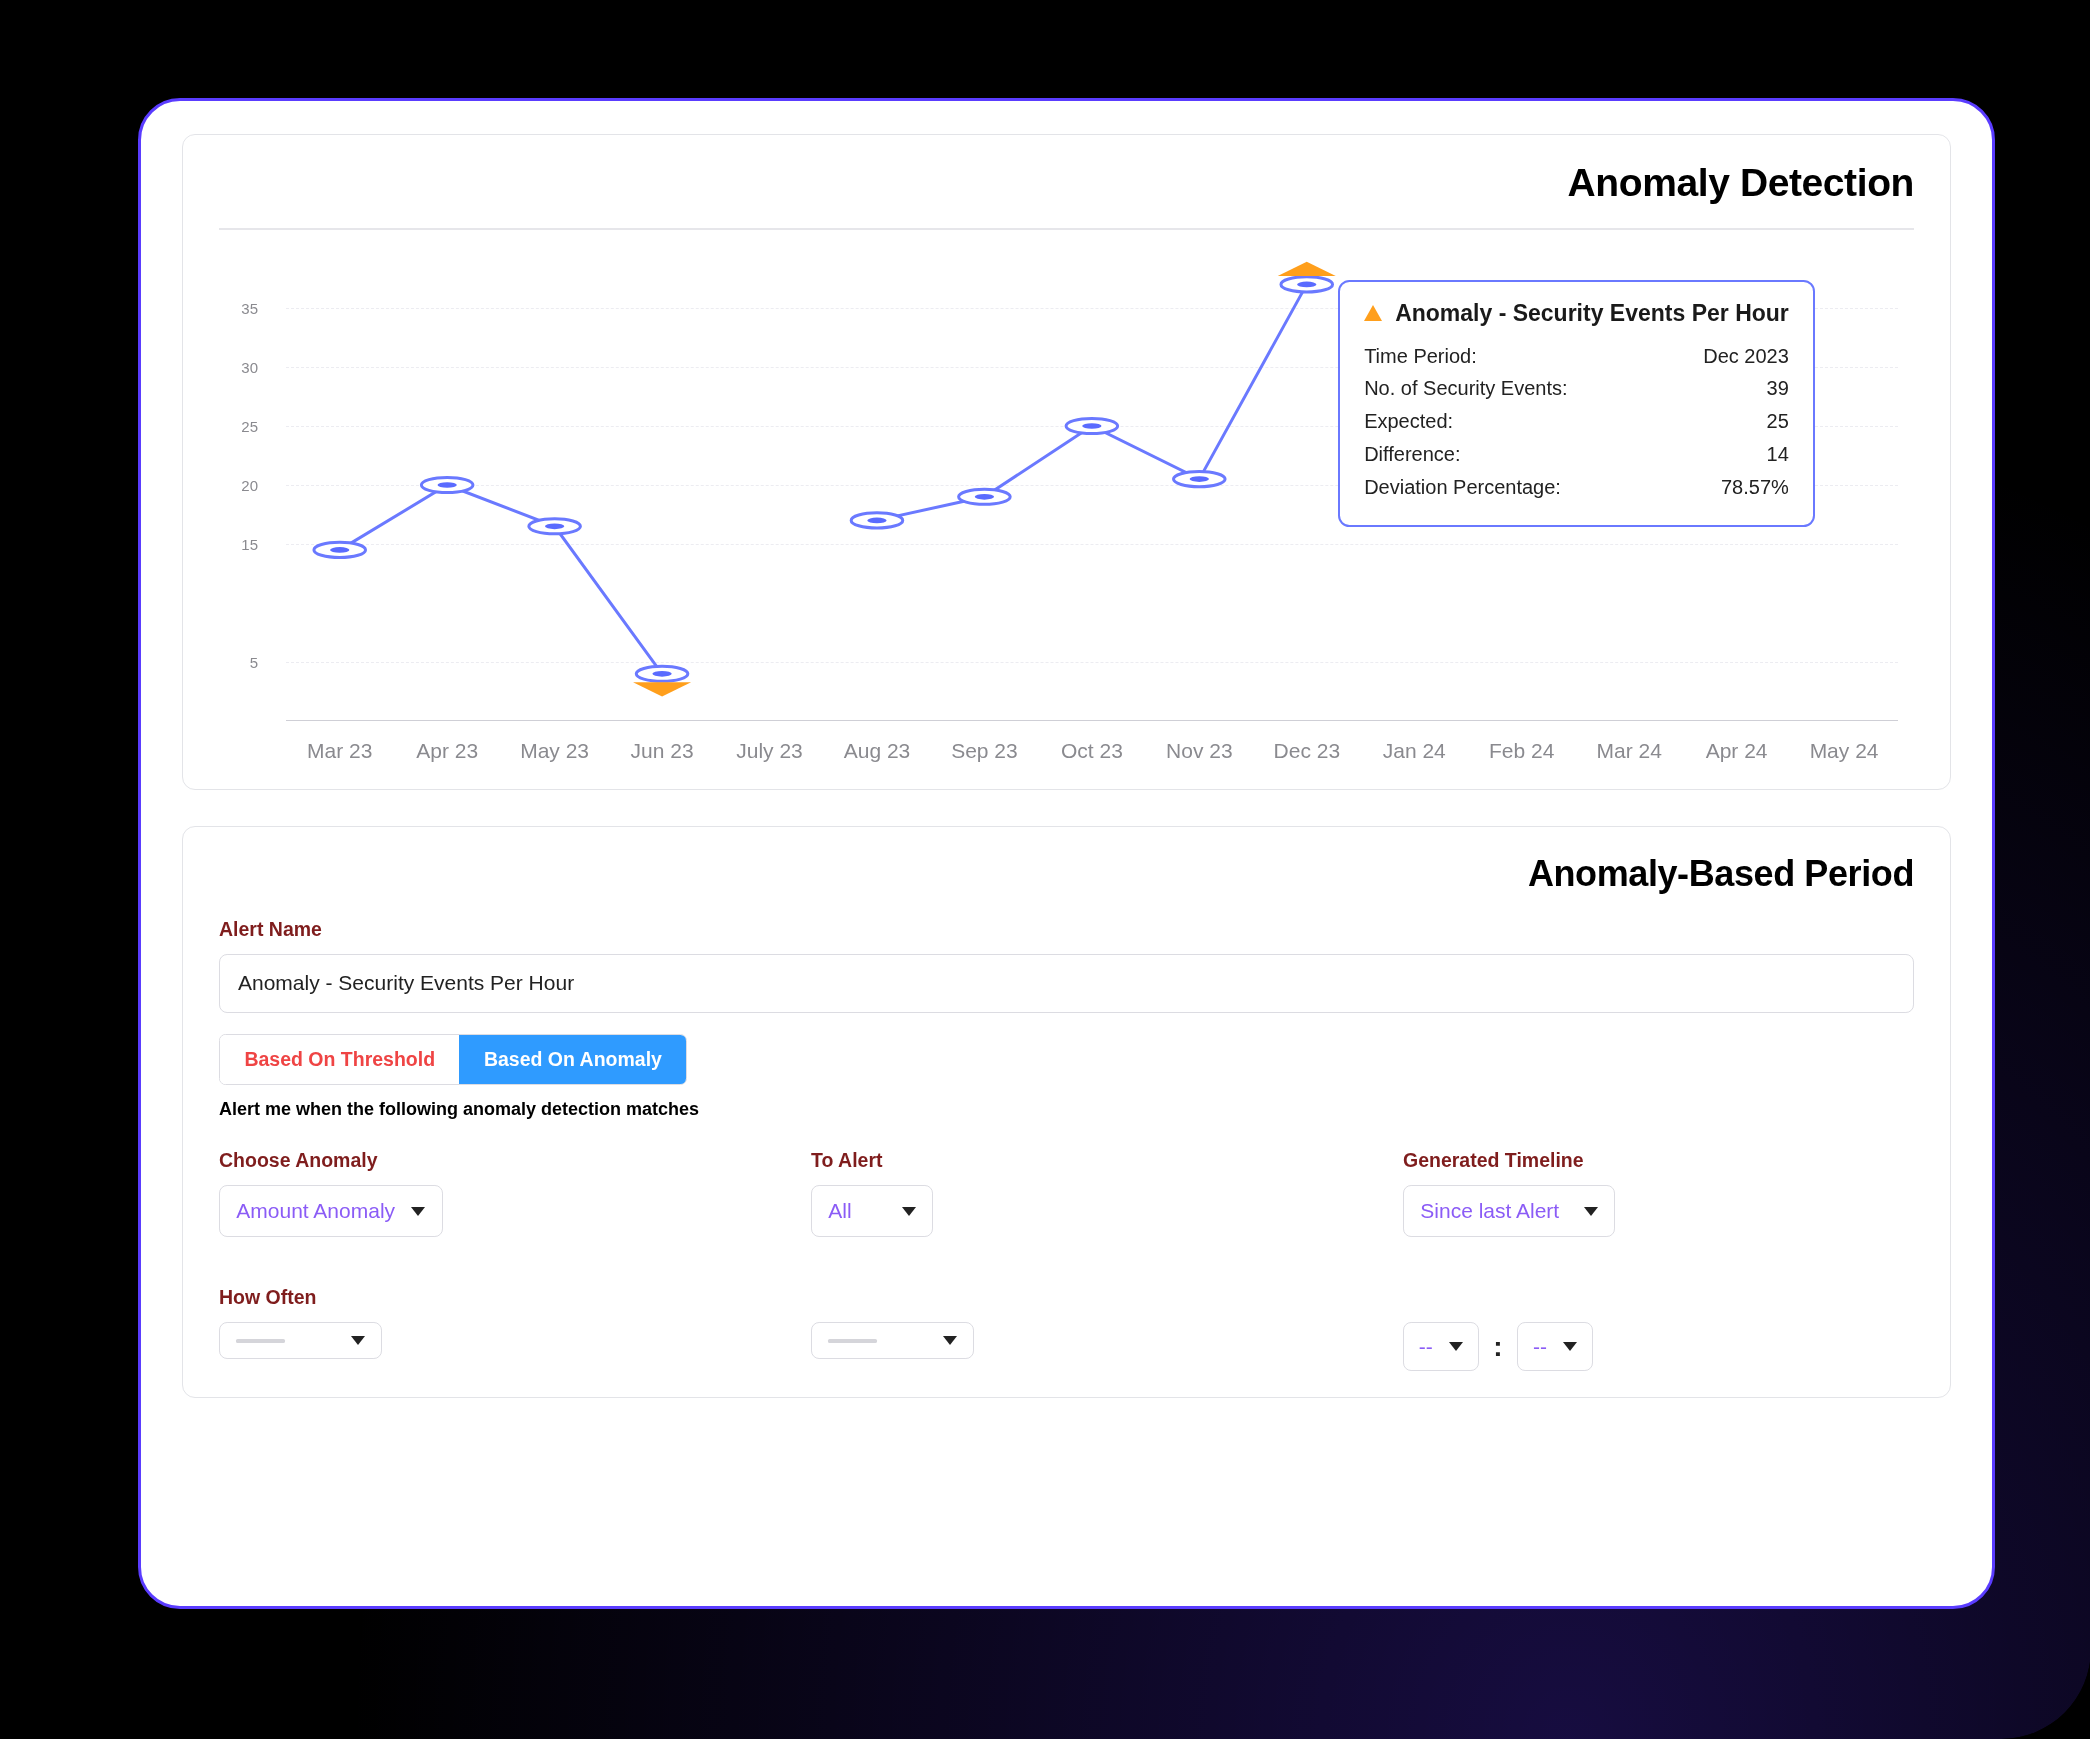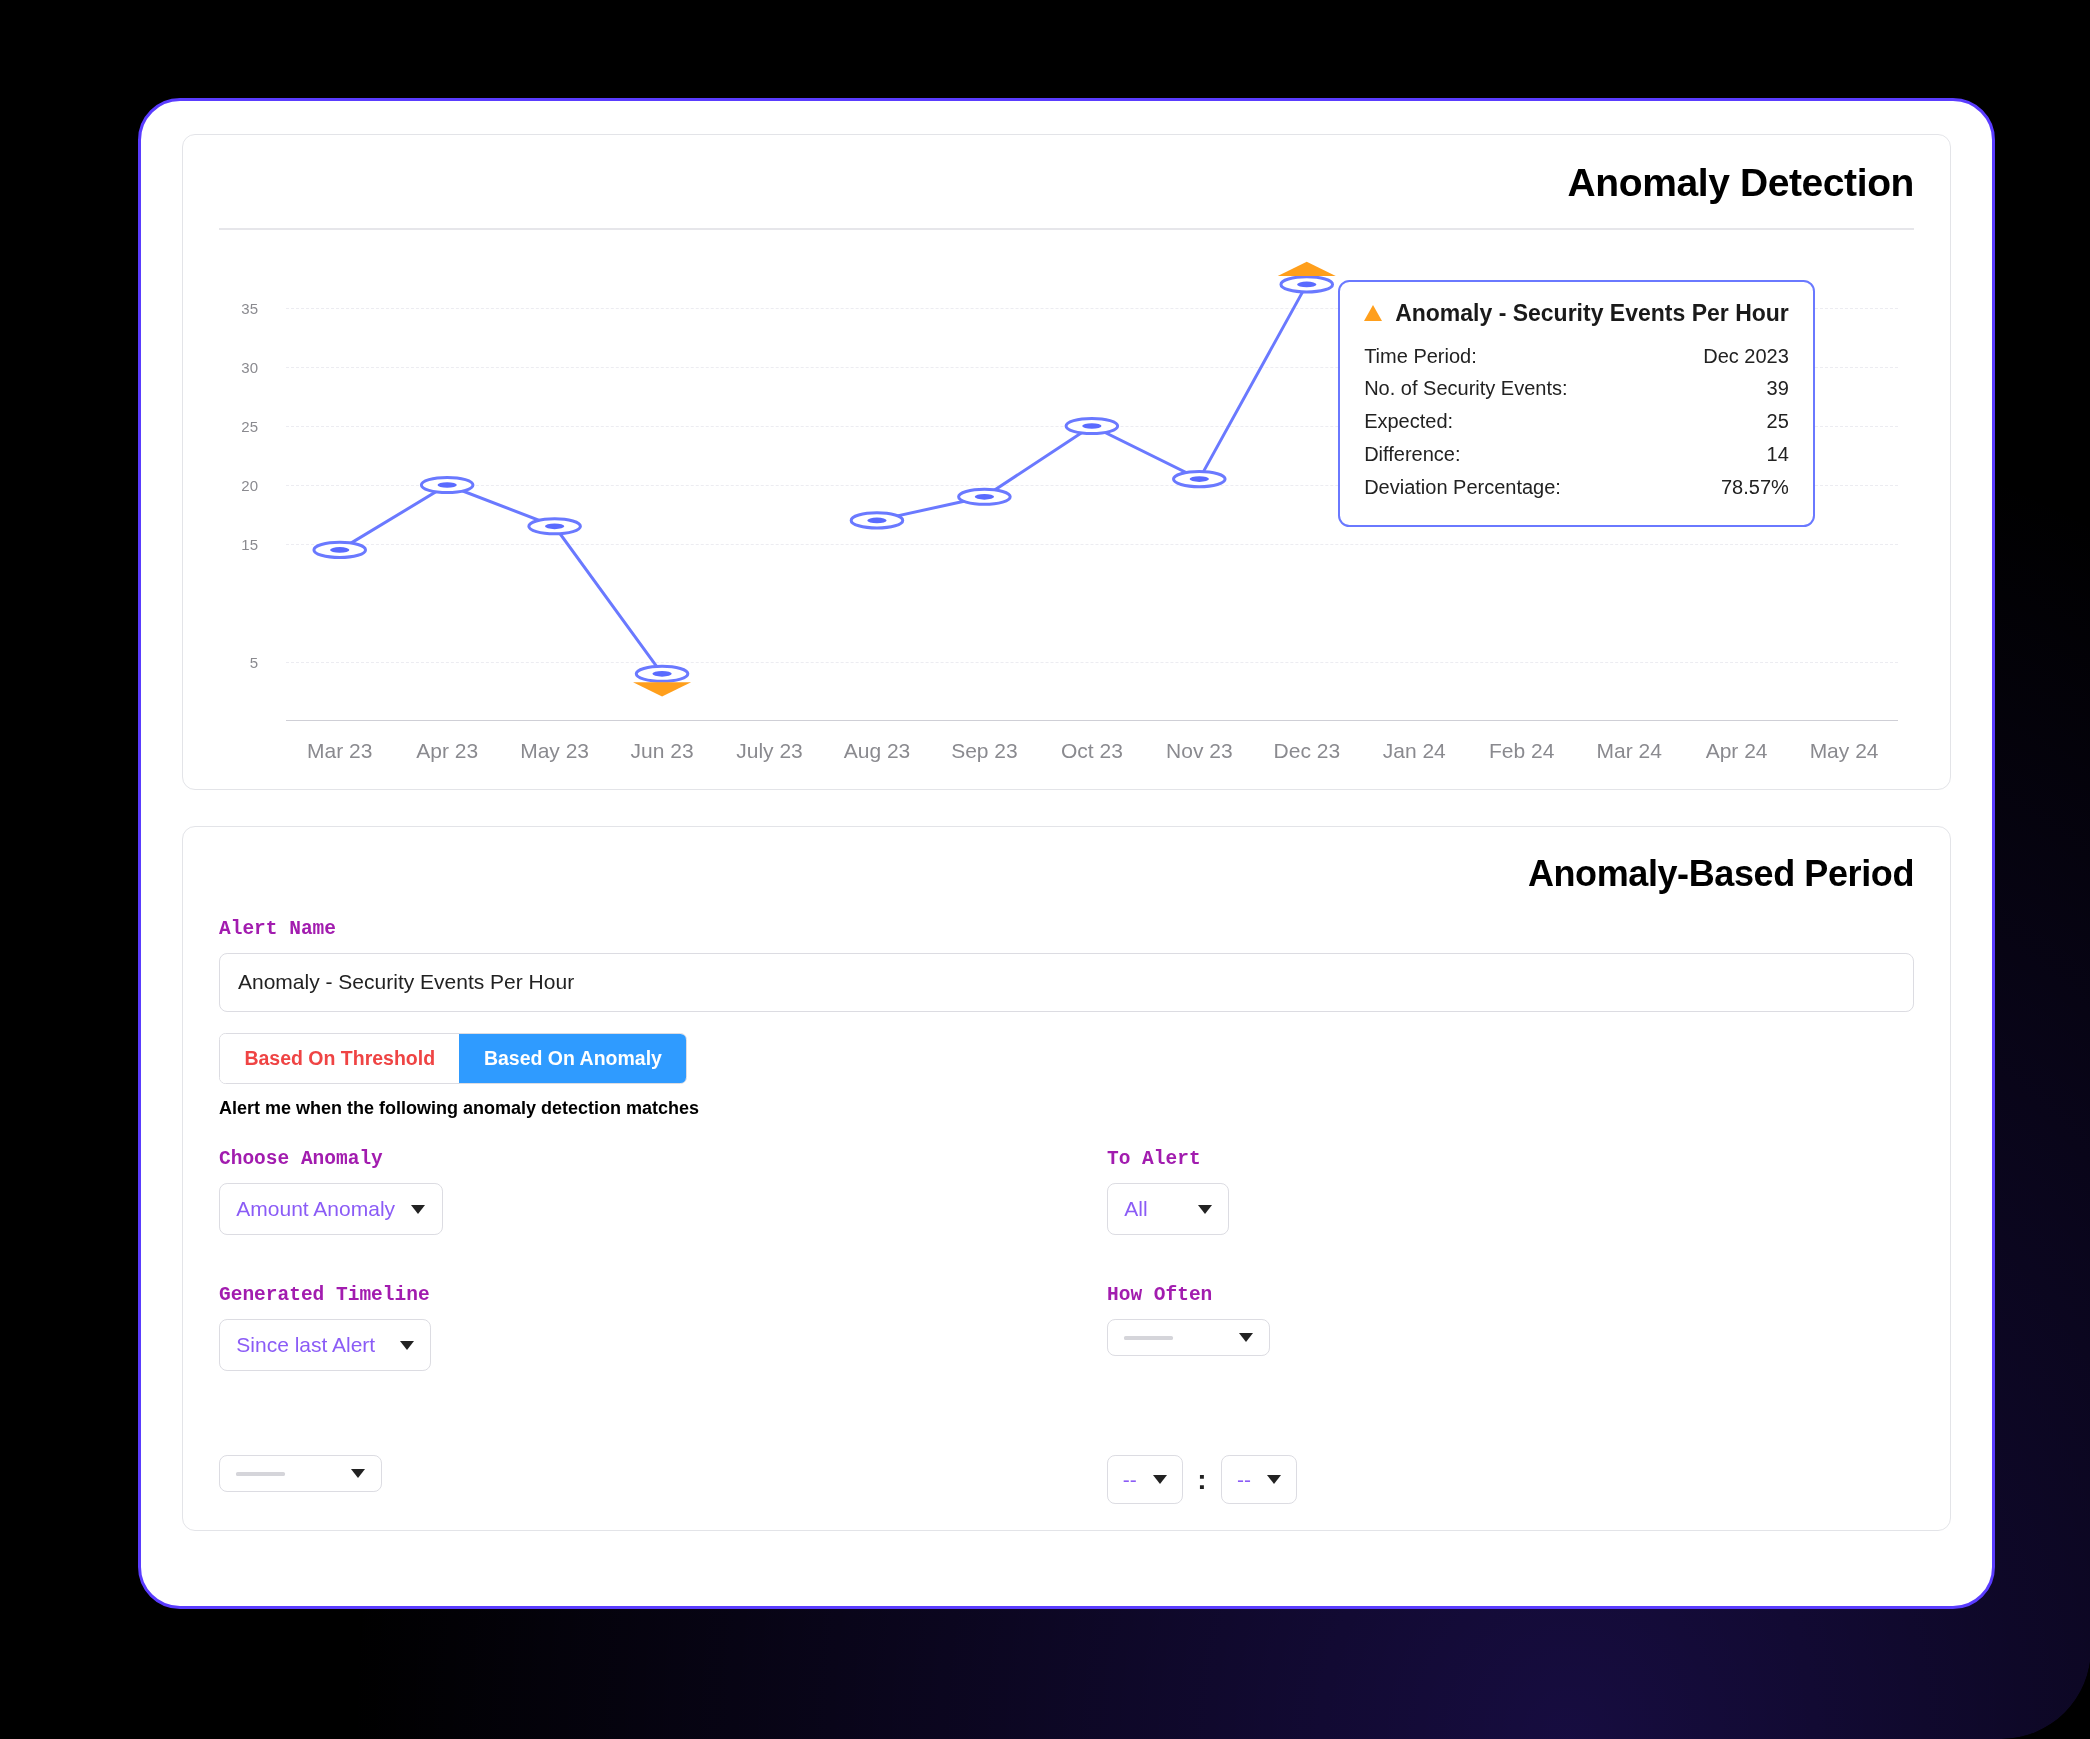--- a/index.html
+++ b/index.html
@@ -31,28 +31,28 @@
   .anom-tri{fill:#ff9f1c;}
 
   .tooltip{position:absolute;border:2.4px solid #6a79ff;border-radius:11.4px;background:#fff;padding:18px 24.4px 21px 24.4px;min-width:440px;box-shadow:none;}
   .tooltip-title{display:flex;align-items:center;gap:13px;font-size:23px;font-weight:800;color:#1a1a1a;margin-bottom:13px;}
   .tt-tri{width:0;height:0;border-left:9.8px solid transparent;border-right:9.8px solid transparent;border-bottom:16.3px solid #ff9f1c;display:inline-block;}
   .tt-row{display:flex;justify-content:space-between;font-size:20px;color:#222;padding:4.9px 0;}
   .tt-row span:first-child{color:#222;}
   .tt-row span:last-child{font-weight:400;}
 
   
-  .field-label{font-size:19.5px;font-weight:700;color:#a21caf;margin-bottom:13px;font-family:Liberation Mono, monospace;}
+  .field-label{font-size:19.5px;font-weight:700;color:#7f1d1d;margin-bottom:13px;}
   .text-input{width:100%;border:1.6px solid #dcdce2;border-radius:8.1px;padding:16.3px 18px;font-size:21px;color:#222;background:#fff;}
   .btn-row{display:flex;gap:0;margin-top:21px;border:1.6px solid #dcdce2;border-radius:6.5px;overflow:hidden;width:max-content;}
   .seg-btn{padding:13px 24.4px;font-size:19.5px;font-weight:700;background:#fff;color:#ef4444;cursor:pointer;border:none;}
   .seg-btn.active{background:#2f9bff;color:#fff;}
   .helper{font-size:18px;font-weight:700;color:#000;margin-top:14.7px;}
 
-  .form-grid{display:grid;grid-template-columns:1fr 1fr;gap:49px 81px;margin-top:29px;}
+  .form-grid{display:grid;grid-template-columns:1fr 1fr 1fr;gap:49px 81px;margin-top:29px;}
   .select{border:1.6px solid #dcdce2;border-radius:8.1px;padding:13px 16.3px;font-size:21px;color:#8b5cf6;background:#fff;display:flex;align-items:center;justify-content:space-between;gap:16.3px;min-width:212px;width:max-content;cursor:pointer;}
   .select.thin{min-width:0;padding:11.4px 14.7px;}
   .select .ph{display:inline-block;width:49px;height:3.3px;background:#d5d5da;border-radius:1.6px;}
   .chev{width:0;height:0;border-left:7.3px solid transparent;border-right:7.3px solid transparent;border-top:9.8px solid #222;display:inline-block;}
   .time-group{display:flex;align-items:center;gap:14.7px;}
   .time-sep{font-size:28px;font-weight:800;color:#222;}
 </style>
 </head>
 <body>
 

